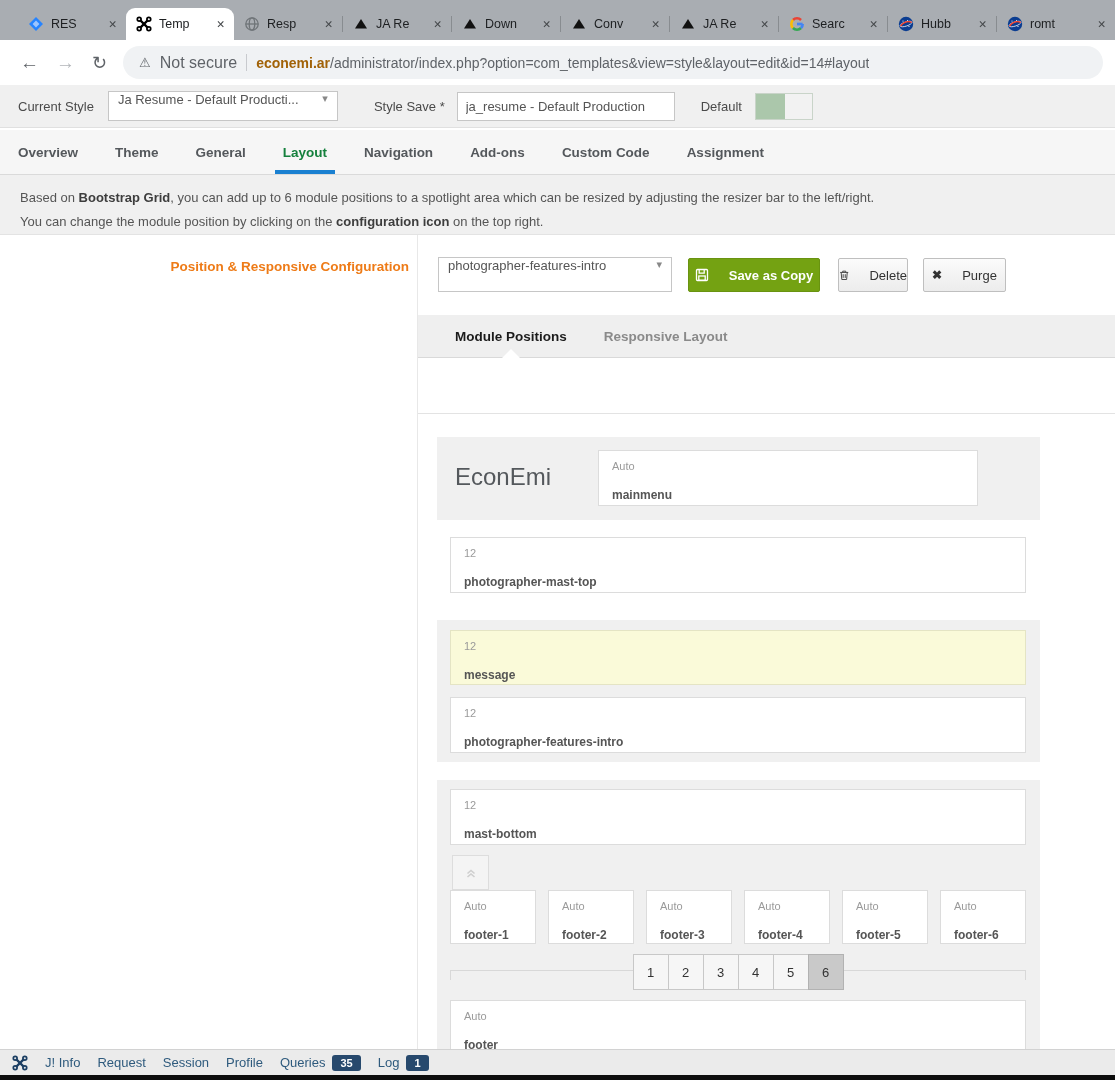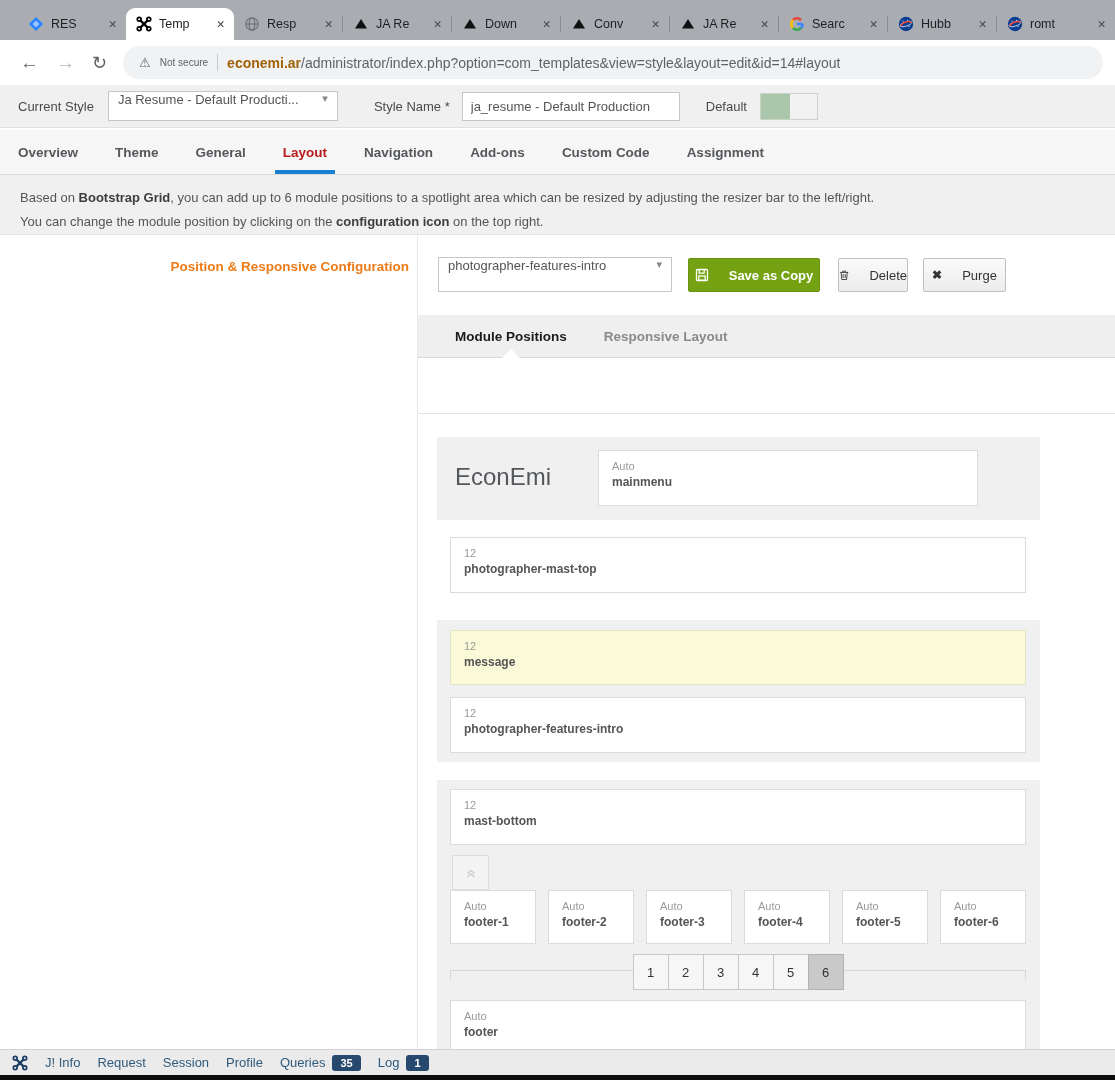--- a/index.html
+++ b/index.html
@@ -41,21 +41,21 @@
   .navbtn { font-size:19px; color:#5f6368; margin-left:20px; cursor:pointer; line-height:1; }
   .navbtn.fwd { color:#b2b5b9; margin-left:17px; }
   .navbtn.reload { font-size:18px; margin-left:17px; }
   .urlpill {
     margin-left:16px; margin-right:12px; flex:1;
     height:33px; background:#f0f2f4; border-radius:17px;
     display:flex; align-items:center; padding:0 16px; gap:9px;
     overflow:hidden; white-space:nowrap; cursor:text;
   }
   .warn { font-size:13px; color:#5f6368; }
-  .notsecure { font-size:10px; color:#5f6368; }
+  .notsecure { font-size:16px; color:#5f6368; }
   .urldivider { width:1px; height:17px; background:#c8cace; flex:0 0 1px; }
   .urltext { font-size:14px; color:#5f6368; overflow:hidden; }
   .urltext .domain { color:#a16207; font-weight:700; }
 
   
   .stylebar {
     left:0; top:85px; width:1115px; height:43px;
     background:#f0f0f0; border-bottom:1px solid #e0e0e0;
     display:flex; align-items:center;
     font-size:13px; color:#4a4a4a;
@@ -84,21 +84,21 @@
   .toggle .on { width:29px; height:100%; background:#abc7ab; }
 
   
   .navtabs {
     left:0; top:130px; width:1115px; height:45px;
     background:#f6f6f6; border-bottom:1px solid #dadada;
     display:flex; gap:37px; padding-left:18px; align-items:center;
     font-size:13.5px; font-weight:700; color:#54585c;
   }
   .ntab { position:relative; height:100%; display:flex; align-items:center; cursor:pointer; }
-  .ntab.active { color:#b91c1c; }
+  .ntab.active { color:#15803d; }
   .ntab.active::after {
     content:""; position:absolute; left:-8px; right:-8px; bottom:0;
     height:4px; background:#1a80d1;
   }
 
   
   .descband {
     left:0; top:175px; width:1115px; height:60px;
     background:#f0f0f0; border-bottom:1px solid #e3e3e3;
     padding:11px 0 0 20px;
@@ -144,21 +144,21 @@
 
   
   .blk { position:absolute; background:#f0f0f0; }
   .blk-header { left:437px; top:202px; width:603px; height:83px; }
   .logo { position:absolute; left:18px; top:26px; font-size:24px; color:#54585c; }
   .modbox {
     position:absolute; background:#fff; border:1px solid #dcdcdc;
     padding:9px 0 0 13px; cursor:pointer;
   }
   .modbox .size { font-size:11px; color:#9a9a9a; }
-  .modbox .name { font-size:12px; font-weight:700; color:#555; margin-top:3px; }
+  .modbox .name { font-size:12px; font-weight:700; color:#555; margin-top:16px; }
   .mm-box { left:161px; top:13px; width:380px; height:56px; }
   .box-masttop { left:450px; top:302px; width:576px; height:56px; }
   .blk-two { left:437px; top:385px; width:603px; height:142px; }
   .box-message { left:13px; top:10px; width:576px; height:55px; background:#fafad9; border-color:#e4e4c4; }
   .box-features { left:13px; top:77px; width:576px; height:56px; }
   .blk-three { left:437px; top:545px; width:603px; height:269px; overflow:hidden; }
   .box-mastbottom { left:13px; top:9px; width:576px; height:56px; }
   .btn-chevron {
     position:absolute; left:15px; top:75px; width:37px; height:35px;
     background:#f4f4f4; border:1px solid #ddd;
@@ -334,21 +334,21 @@
     <span class="urltext"><span class="domain">econemi.ar</span><span>/administrator/index.php?option=com_templates&amp;view=style&amp;layout=edit&amp;id=14#layout</span></span>
   </div>
 </div>
 
 <div class="abs stylebar">
   <span class="sb-label">Current Style</span>
   <div class="selectbox">
     <span>Ja Resume - Default Producti...</span>
     <span class="caret">▾</span>
   </div>
-  <span class="sb-label2">Style Name *</span>
+  <span class="sb-label2">Style Save *</span>
   <input class="textinput" type="text" value="ja_resume - Default Production" style="">
   <span class="sb-label3">Default</span>
   <div class="toggle">
       <div class="on"></div>
     </div>
 </div>
 
 <div class="abs navtabs">
   <span class="ntab">Overview</span>
   <span class="ntab">Theme</span>

